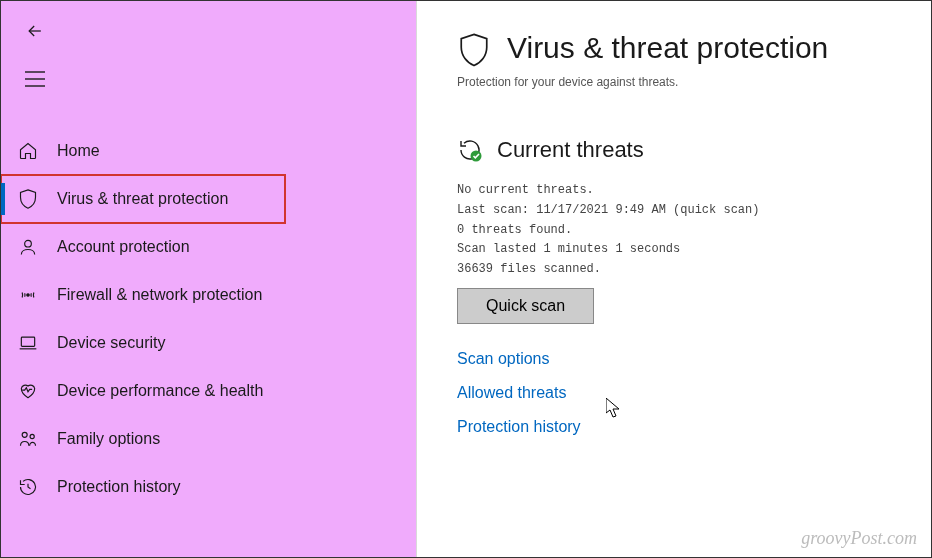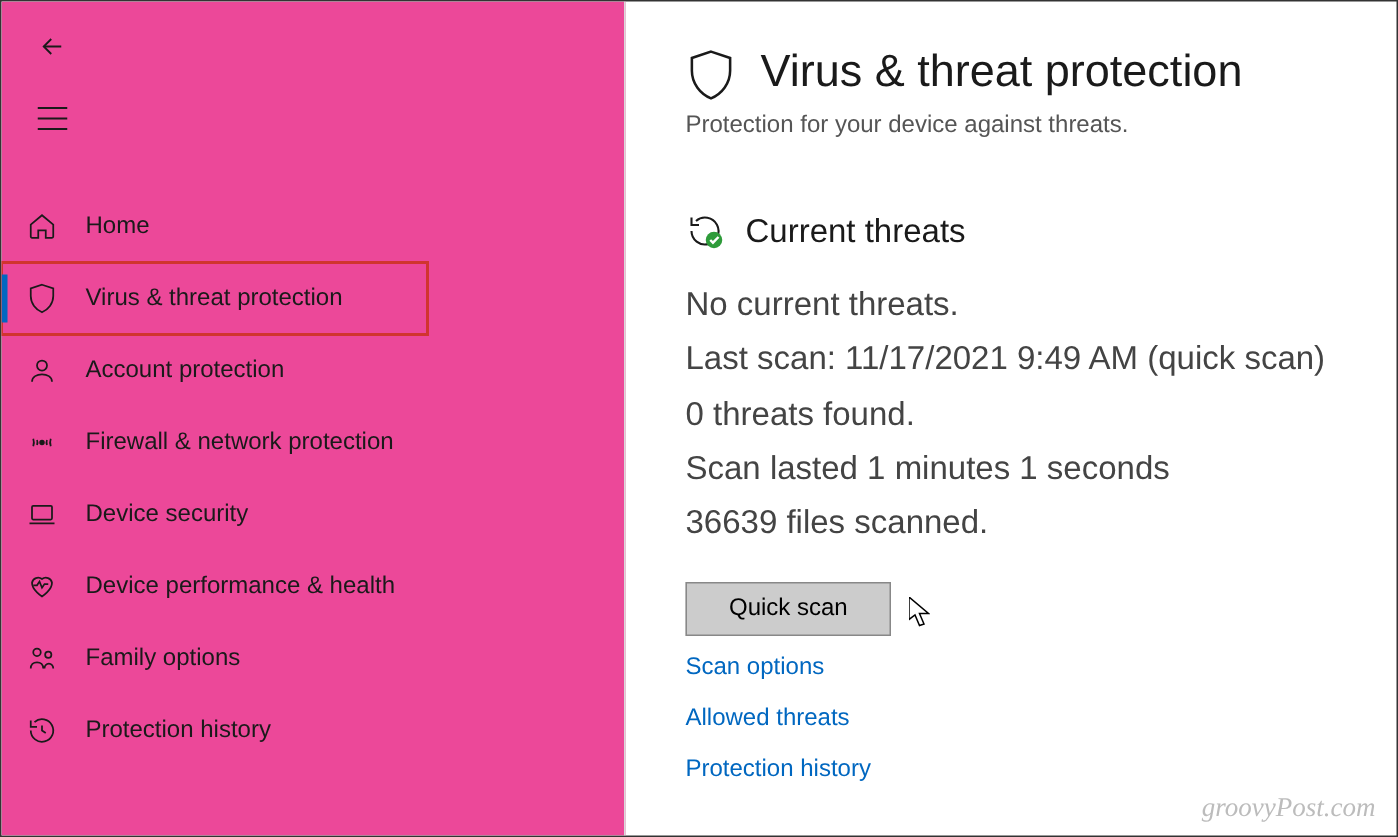--- a/index.html
+++ b/index.html
@@ -14,21 +14,21 @@
     border: 1px solid #333;
     position: relative;
   }
   .app {
     display: flex;
     width: 100%;
     height: 100%;
   }
   .sidebar {
     width: 416px;
-    background: #ec4899;
+    background: #f0abfc;
     border-right: 1px solid #d9d9d9;
     padding-top: 10px;
   }
   .sidebar .top-controls {
     padding: 4px 12px;
   }
   .icon-btn {
     width: 40px;
     height: 32px;
     display: flex;
@@ -92,54 +92,55 @@
   }
   .page-header .page-icon {
     width: 34px;
     height: 34px;
   }
   .page-title {
     font-size: 30px;
     font-weight: 500;
   }
   .page-subtitle {
-    font-size: 16px;
+    font-size: 12px;
     color: #555;
     margin-bottom: 48px;
   }
   .section-header {
     display: flex;
     align-items: flex-start;
     gap: 14px;
     margin-bottom: 18px;
   }
   .section-header .section-icon {
     width: 26px;
     height: 26px;
     position: relative;
   }
   .section-title {
     font-size: 22px;
     font-weight: 500;
   }
   .status-lines {
-    font-size: 22px;
+    font-size: 12px;
     color: #444;
     line-height: 1.65;
-    margin-bottom: 22px;
+    margin-bottom: 8px;
+    font-family: Liberation Mono, monospace;
   }
   .btn {
     display: inline-block;
     background: #ccc;
     border: 1px solid #888;
     padding: 8px 28px;
     font-size: 16px;
     font-family: inherit;
     cursor: pointer;
-    margin-bottom: 12px;
+    margin-bottom: 26px;
     position: relative;
   }
   .links {
     display: flex;
     flex-direction: column;
     gap: 16px;
   }
   .link {
     color: #0067c0;
     font-size: 16px;

